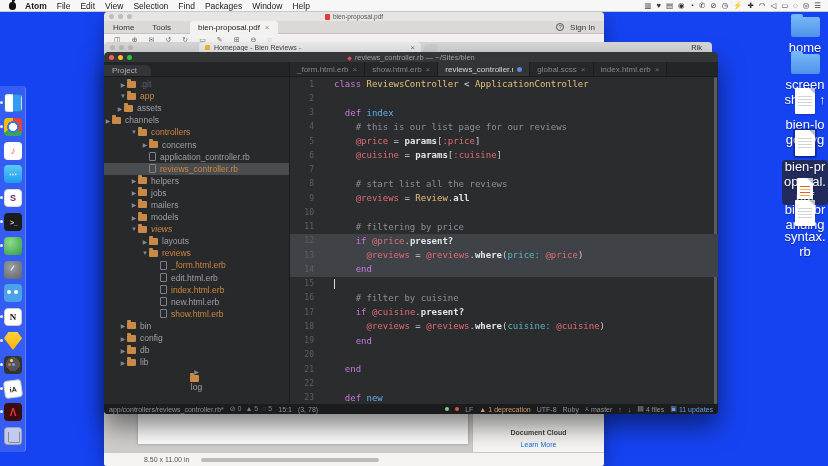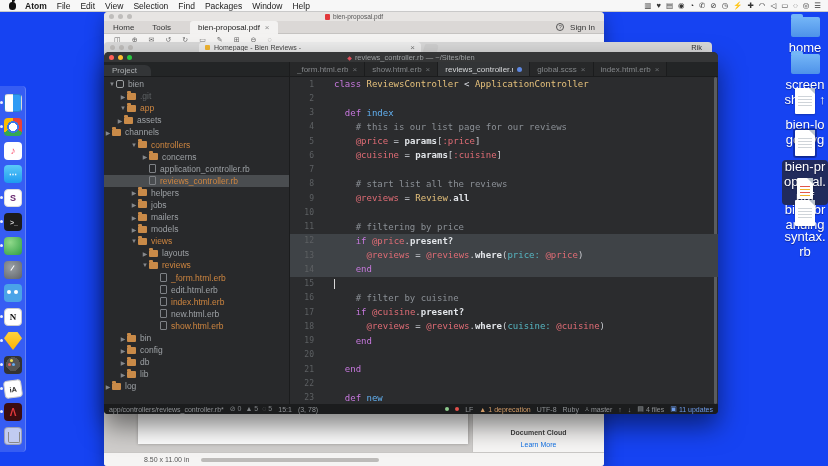--- a/index.html
+++ b/index.html
@@ -353,25 +353,20 @@
             <span class="x">×</span>
           </div>
           <div class="etab">
             <span class="lbl">index.html.erb</span>
             <span class="x">×</span>
           </div>
         </div>
     </div>
     <div class="at-body">
       <div class="tree" id="tree">
-          <div class="tree-row" style="padding-left: 4px;">
-            <span class="t-arrow">▼</span>
-            <span class="t-repo"></span>
-            <span class="t-label normal">bien</span>
-          </div>
           <div class="tree-row" style="padding-left: 15px;">
             <span class="t-arrow">▶</span>
             <span class="t-folder"></span>
             <span class="t-label dim">.git</span>
           </div>
           <div class="tree-row" style="padding-left: 15px;">
             <span class="t-arrow">▼</span>
             <span class="t-folder"></span>
             <span class="t-label orange">app</span>
           </div>
@@ -418,21 +413,21 @@
           <div class="tree-row" style="padding-left: 26px;">
             <span class="t-arrow">▶</span>
             <span class="t-folder"></span>
             <span class="t-label normal">mailers</span>
           </div>
           <div class="tree-row" style="padding-left: 26px;">
             <span class="t-arrow">▶</span>
             <span class="t-folder"></span>
             <span class="t-label normal">models</span>
           </div>
-          <div class="tree-row" style="padding-left: 26px;">
+          <div class="tree-row" style="padding-left: 26px; font-style: italic;">
             <span class="t-arrow">▼</span>
             <span class="t-folder"></span>
             <span class="t-label orange">views</span>
           </div>
           <div class="tree-row" style="padding-left: 37px;">
             <span class="t-arrow">▶</span>
             <span class="t-folder"></span>
             <span class="t-label normal">layouts</span>
           </div>
           <div class="tree-row" style="padding-left: 37px;">
@@ -478,21 +473,21 @@
           <div class="tree-row" style="padding-left: 15px;">
             <span class="t-arrow">▶</span>
             <span class="t-folder"></span>
             <span class="t-label normal">db</span>
           </div>
           <div class="tree-row" style="padding-left: 15px;">
             <span class="t-arrow">▶</span>
             <span class="t-folder"></span>
             <span class="t-label normal">lib</span>
           </div>
-          <div class="tree-row" style="">
+          <div class="tree-row" style=" flex-direction: column;">
             <span class="t-arrow">▶</span>
             <span class="t-folder"></span>
             <span class="t-label normal">log</span>
           </div>
         </div>
       <div class="editor" id="code">
         <div class="vscroll"></div>
       <div class="crow">
             <span class="ln">1</span>
             <span class="ctext"><span class="tk-k">class</span><span class="tk-p"> </span><span class="tk-cl">ReviewsController</span><span class="tk-o"> &lt; </span><span class="tk-cl">ApplicationController</span></span>

